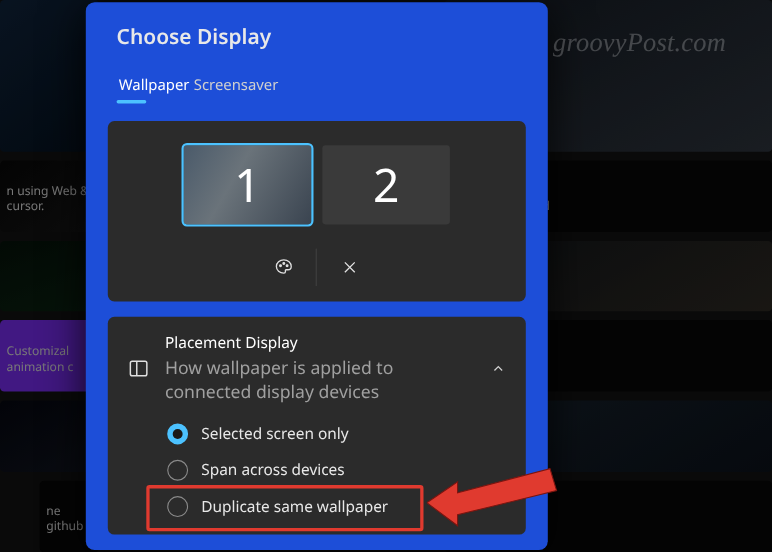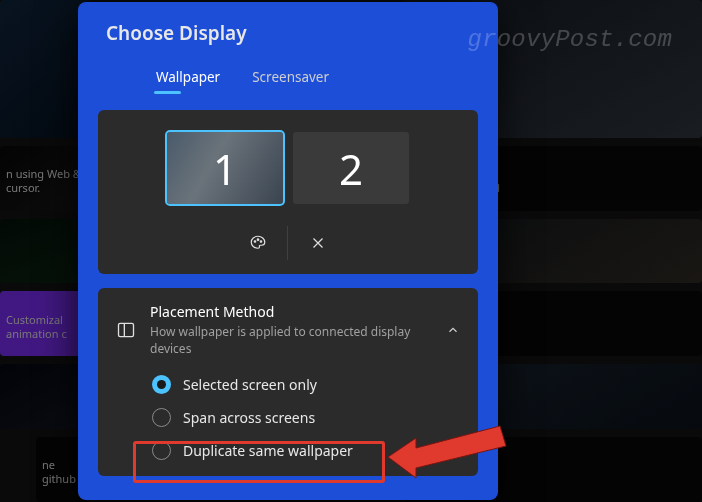--- a/index.html
+++ b/index.html
@@ -26,22 +26,22 @@
     overflow: hidden;
     position: relative;
   }
   .tile span {
     position: absolute; left: 6px; bottom: 16px;
     font-size: 11px; color: #c8c8c8;
     line-height: 1.25;
   }
   .watermark {
     position: absolute;
-    top: 26px; right: 30px;
-    font-family: Liberation Mono, monospace;
+    top: 26px; right: 42px;
+    font-family: Liberation Serif, serif;
     font-size: 24px;
     font-style: italic;
     color: rgba(255,255,255,0.22);
     letter-spacing: 0.2px;
     pointer-events: none;
     z-index: 50;
   }
   
   .dialog {
     position: absolute;
@@ -53,23 +53,22 @@
     display: flex; flex-direction: column;
     overflow: hidden;
     z-index: 10;
   }
   .dialog-title {
     font-size: 19px;
     font-weight: 600;
     padding: 18px 28px 10px 28px;
   }
   .tabs {
-    display: flex; gap: 28px;
+    display: flex; 
     padding: 6px 28px 0 28px;
-    margin-left: 48px;
   }
   .tab {
     font-size: 13.5px;
     color: #cfcfcf;
     padding: 6px 2px 10px 2px;
     cursor: pointer;
     position: relative;
   }
   .tab.active { color: #fff; }
   .tab.active::after {
@@ -121,21 +120,21 @@
   }
   .section-header {
     display: flex; align-items: center;
     padding: 14px 18px;
     gap: 14px;
     cursor: pointer;
   }
   .section-header .lead-icon { width: 20px; height: 20px; flex-shrink: 0; }
   .section-header .titles { flex: 1; }
   .section-header .sec-title { font-size: 14px; font-weight: 400; color: #fff; }
-  .section-header .sec-sub { font-size: 12px; color: #a0a0a0; margin-top: 2px; }
+  .section-header .sec-sub { font-size: 16px; color: #a0a0a0; margin-top: 2px; }
   .chev { width: 14px; height: 14px; color: #d0d0d0; }
   .options {
     padding: 4px 18px 16px 54px;
     display: flex; flex-direction: column; gap: 14px;
   }
   .radio-row {
     display: flex; align-items: center; gap: 12px;
     font-size: 14px; color: #e8e8e8;
     cursor: pointer;
   }
@@ -234,35 +233,35 @@
     </div>
   </div>
 
   <div class="section">
     <div class="section-header">
       <svg class="lead-icon" viewBox="0 0 24 24" fill="none" stroke="#e0e0e0" stroke-width="1.6">
         <rect x="3" y="4" width="18" height="16" rx="2"></rect>
         <path d="M10 4v16"></path>
       </svg>
       <div class="titles">
-        <div class="sec-title">Placement Method</div>
+        <div class="sec-title">Placement Display</div>
         <div class="sec-sub">How wallpaper is applied to connected display devices</div>
       </div>
       <svg class="chev" viewBox="0 0 24 24" fill="none" stroke="currentColor" stroke-width="2">
         <path d="M6 15l6-6 6 6"></path>
       </svg>
     </div>
     <div class="options">
       <div class="radio-row">
         <span class="radio checked"></span>
         <span>Selected screen only</span>
       </div>
       <div class="radio-row">
         <span class="radio"></span>
-        <span>Span across screens</span>
+        <span>Span across devices</span>
       </div>
       <div class="radio-row">
         <span class="radio"></span>
         <span>Duplicate same wallpaper</span>
       </div>
     </div>
   </div>
 </div>
 
 <div class="highlight-box" id="hl" style="left: 133px; top: 441px; width: 252px; height: 42px;"></div>

